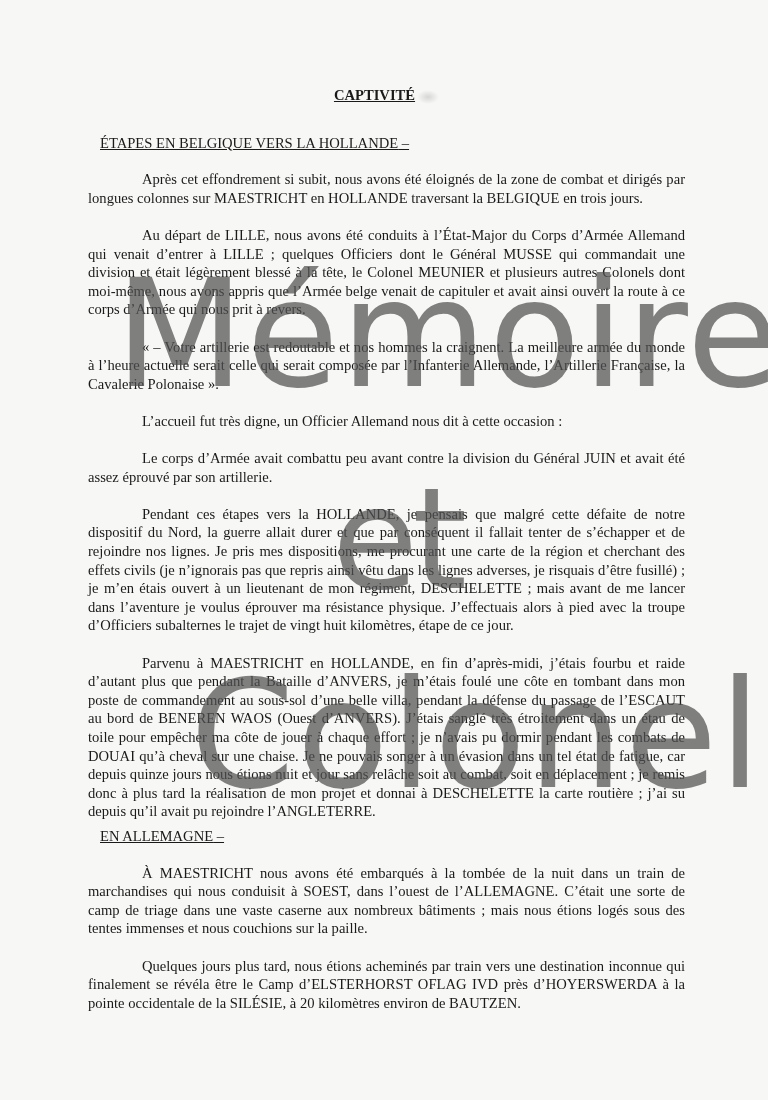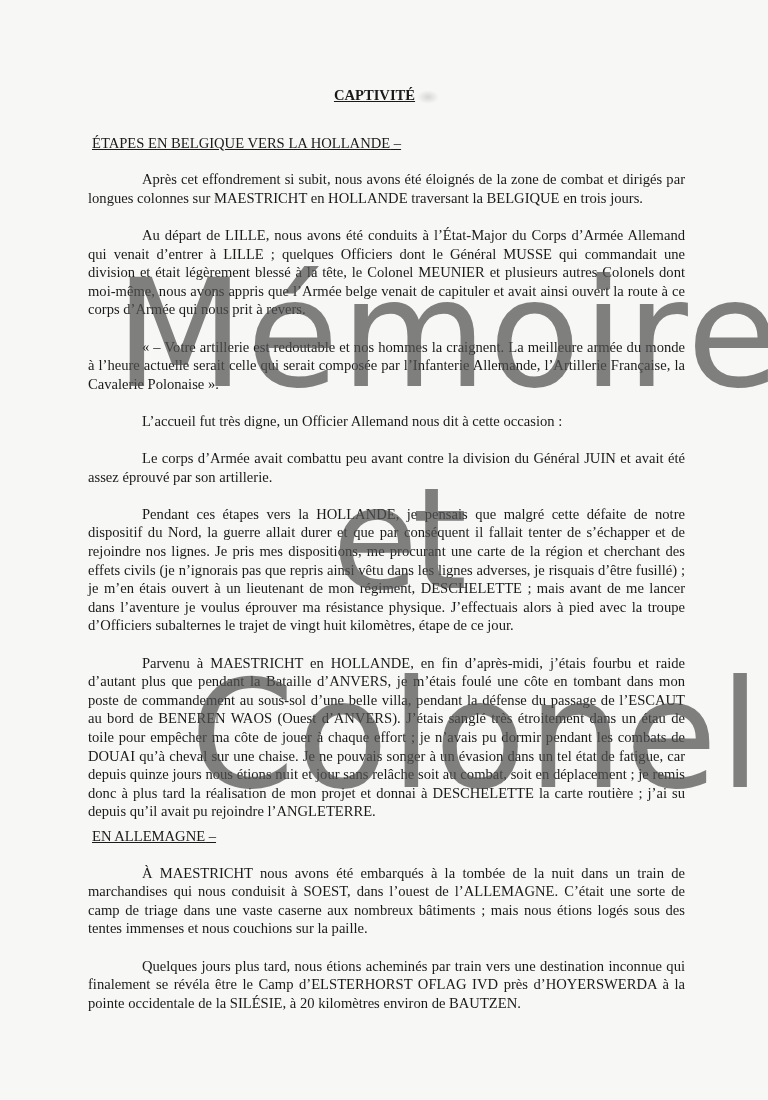--- a/index.html
+++ b/index.html
@@ -27,21 +27,21 @@
     margin: 0 0 29px 0;
     position: relative;
   }
   .title-smudge {
     display: inline-block; width: 22px; height: 14px;
     background: radial-gradient(ellipse at center, rgba(200,200,200,0.7), rgba(230,230,230,0) 70%);
     vertical-align: middle; margin-left: 2px;
   }
   .section-heading {
     text-decoration: underline;
-    margin: 0 0 18px 4px;
+    margin: 0 0 18px 12px;
     display: block;
   }
   .section-heading .dash { text-decoration: none; }
   p {
     margin: 0 0 18.6px 0;
     text-align: justify;
     text-indent: 54px;
   }
   .watermark {
     position: absolute;

